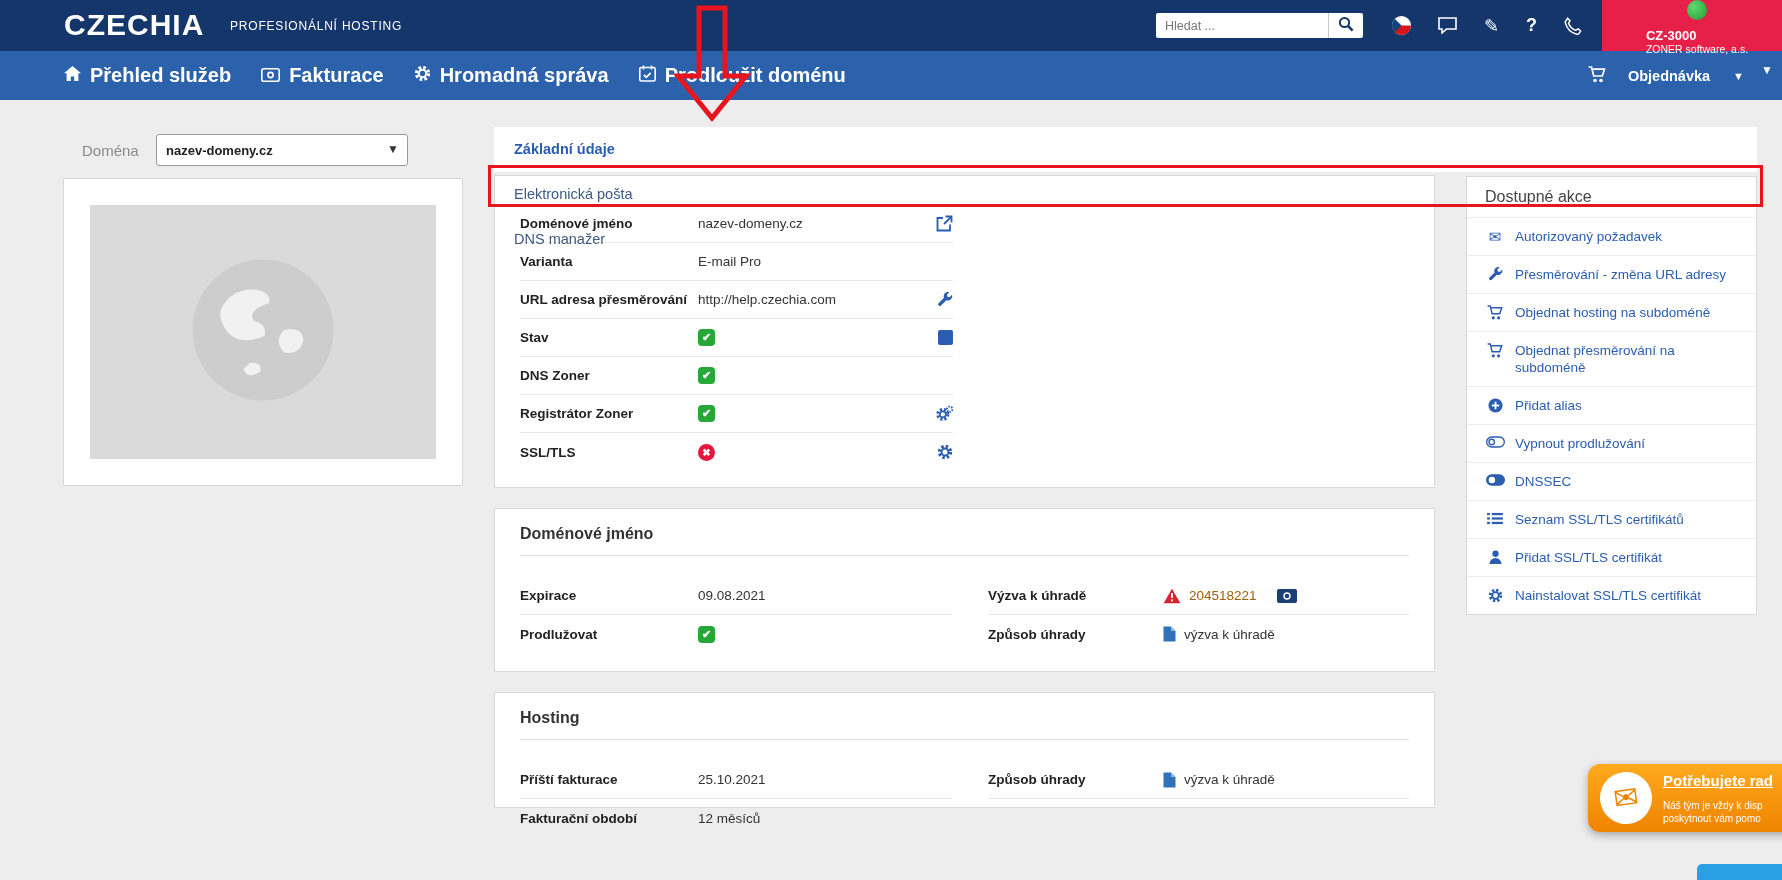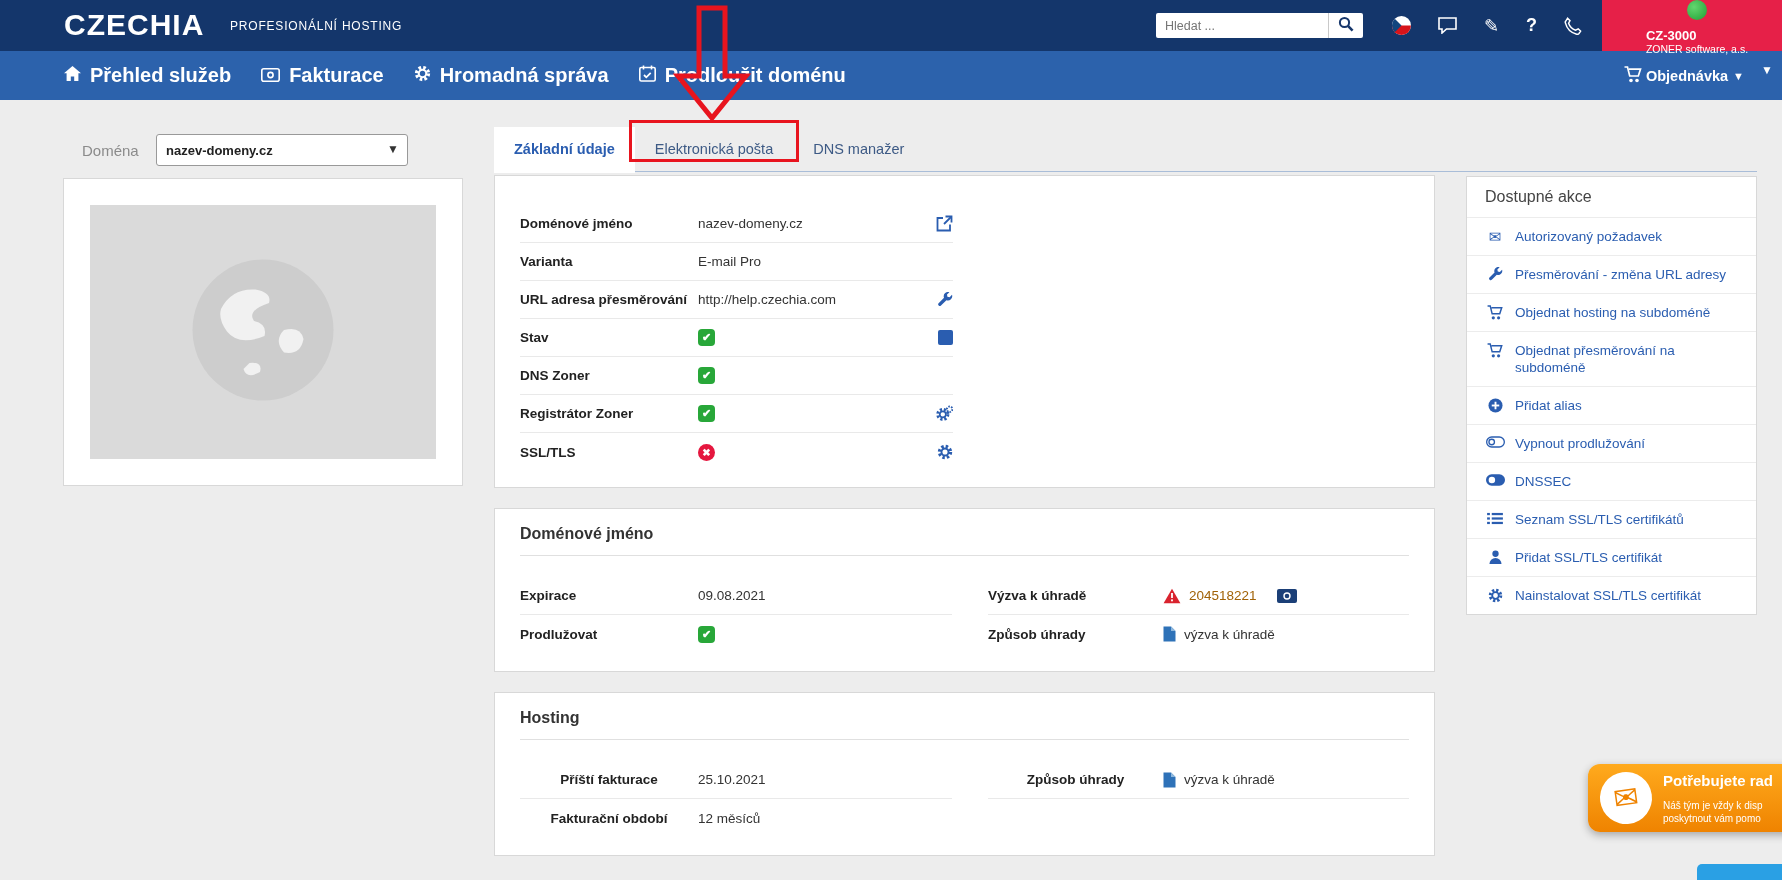--- a/index.html
+++ b/index.html
@@ -21,72 +21,72 @@
   .glyph-icon { font-size:18px; line-height:1; }
   .help-q { font-size:18px; font-weight:700; }
   .account { position:absolute; right:0; top:0; width:180px; height:51px; background:#e62048; display:flex; align-items:center; padding-left:10px; gap:8px; color:#fff; cursor:pointer;flex-direction:column; }
   .acc-dot { width:20px; height:20px; border-radius:50%; background:radial-gradient(circle at 35% 35%, #63d66f, #1e9e33); flex-shrink:0; }
   .acc-line1 { font-size:13px; font-weight:700; line-height:15px; }
   .acc-line2 { font-size:10.5px; line-height:12px; }
   .acc-caret { margin-left:auto; margin-right:9px; font-size:12px; }
   
   .navbar { position:absolute; top:51px; left:0; width:1782px; height:49px; background:#2c62ac; display:flex; align-items:center; padding-left:64px; gap:30px; z-index:9; }
   .nav-item { display:flex; align-items:center; gap:9px; color:#fff; font-size:20px; font-weight:600; cursor:pointer; }
-  .order-btn { position:absolute; right:38px; top:0; height:49px; display:flex; align-items:center; gap:3px; color:#fff; font-size:14.5px; font-weight:600; cursor:pointer; }
+  .order-btn { position:absolute; right:38px; top:0; height:49px; display:flex; align-items:center; gap:21px; color:#fff; font-size:14.5px; font-weight:600; cursor:pointer; }
   .order-caret { font-size:11px; margin-left:2px; }
   
   .domain-label { position:absolute; left:82px; top:142px; font-size:15px; color:#8b8b8b; }
   .domain-select-wrap { position:absolute; left:156px; top:134px; width:252px; height:32px; }
   .domain-select { width:100%; height:100%; border:1px solid #999; border-radius:3px; background:#fff; font-weight:700; font-size:13px; color:#222; padding:0 22px 0 9px; appearance:none; -webkit-appearance:none; font-family:inherit; }
   .select-caret { position:absolute; right:9px; top:8px; font-size:12px; color:#333; pointer-events:none; }
   .preview-card { position:absolute; left:63px; top:178px; width:400px; height:308px; background:#fff; border:1px solid #d8d8d8; padding:26px; }
   .preview-ph { width:100%; height:100%; background:#dadada; display:flex; align-items:center; justify-content:center; }
   
-  .tabs { position:absolute; left:494px; top:127px; width:1263px; height:45px; border-bottom:1px solid #a9bdd8; display:flex; z-index:5; }
+  .tabs { position:absolute; left:494px; top:127px; width:1263px; height:45px; border-bottom:1px solid #a9bdd8; display:flex; z-index:5;flex-direction:column; }
   .tab { padding:0 20px; line-height:45px; font-size:14.5px; color:#3d5a85; cursor:pointer; position:relative; white-space:nowrap; }
   .tab.active { background:#fff; color:#2a5db0; font-weight:700; height:46px; }
   .red-box { position:absolute; left:-6px; right:-6px; top:-7px; height:42px; border:3px solid #e8141e; pointer-events:none; }
   .annot-arrow { position:absolute; left:672px; top:2px; z-index:60; pointer-events:none; }
   
   .card { position:absolute; background:#fff; border:1px solid #d8d8d8; }
   #card-basic { left:494px; top:175px; width:941px; height:313px; }
   .rows-basic { position:absolute; left:25px; top:29px; width:433px; }
   .irow { display:flex; align-items:center; height:38px; border-bottom:1px solid #e9e9e9; }
   .irow:last-child { border-bottom:none; }
   .irow.force-line { border-bottom:1px solid #e9e9e9 !important; }
   .irow .lbl { width:178px; flex-shrink:0; font-weight:700; font-size:13.5px; color:#222; }
   .irow .lbl.w175 { width:175px; }
   .irow .val { font-size:13.5px; color:#333; }
   .irow .act { margin-left:auto; display:flex; align-items:center; cursor:pointer; }
   .status-ok { width:17px; height:17px; background:#28a739; border-radius:4px; color:#fff; font-size:11px; font-weight:700; display:flex; align-items:center; justify-content:center; }
   .status-err { width:17px; height:17px; background:#e5173f; border-radius:50%; color:#fff; font-size:10px; font-weight:700; display:flex; align-items:center; justify-content:center; }
   .blue-square { width:15px; height:15px; background:#2a5db0; border-radius:2px; display:inline-block; }
   .gears { color:#2a5db0; display:flex; align-items:center; }
   #card-domain { left:494px; top:508px; width:941px; height:164px; }
-  #card-hosting { left:494px; top:692px; width:941px; height:164px;text-align:center; }
+  #card-hosting { left:494px; top:692px; width:941px; height:116px; }
   .card-title { position:absolute; left:25px; top:16px; font-size:16px; font-weight:700; color:#333; }
   .card-divider { position:absolute; left:25px; right:25px; top:46px; border-top:1px solid #e0e0e0; }
   .cols { position:absolute; left:25px; top:68px; right:25px; display:flex; }
   .col-l { width:433px; margin-right:36px; }
   .col-r { width:422px; }
   .invoice-link { color:#a16207; font-size:13.5px; text-decoration:none; cursor:pointer; margin-left:8px; }
   .after-icon { margin-left:20px; display:flex; align-items:center; cursor:pointer; }
   .val-with-icon { display:flex; align-items:center; gap:8px; font-size:13.5px; color:#333; }
   
   .sidebar { position:absolute; left:1466px; top:176px; width:291px; background:#fff; border:1px solid #d8d8d8; }
   .sb-title { padding:11px 18px; font-size:16px; color:#444; border-bottom:1px solid #ececec; }
   .sb-item { display:flex; align-items:flex-start; gap:10px; padding:10px 18px; font-size:13.5px; color:#2a5db0; cursor:pointer; border-bottom:1px solid #ececec; line-height:17px; }
   .sb-item:last-child { border-bottom:none; }
   .sb-ic { width:20px; flex-shrink:0; display:flex; justify-content:center; margin-top:1px; }
   .env-glyph { color:#2a5db0; font-size:15px; line-height:1; }
   
   .help-widget { position:absolute; left:1588px; top:764px; width:330px; height:68px; border-radius:12px; background:linear-gradient(180deg,#ffaa1d,#ef8300); box-shadow:0 3px 8px rgba(0,0,0,.3); display:flex; align-items:center; padding:0 12px; gap:11px; color:#fff; cursor:pointer; z-index:20; }
   .help-circle { width:52px; height:52px; border-radius:50%; background:#fff; display:flex; align-items:center; justify-content:center; transform:rotate(-8deg); flex-shrink:0; }
   .help-env { color:#ef8300; font-size:30px; line-height:1; }
-  .help-t1 { font-size:15px; font-weight:700; margin-bottom:10px; }
+  .help-t1 { font-size:15px; font-weight:700; margin-bottom:10px;text-decoration:underline; }
   .help-t2, .help-t3 { font-size:10px; line-height:13px; }
   
   .cut-btn { position:absolute; left:1697px; top:864px; width:120px; height:30px; background:#2aa0e4; border-radius:5px; cursor:pointer; z-index:20; }
 </style>
 </head>
 <body>
 
 <div class="topbar">
   <div class="logo">CZECHIA</div>
   <div class="tagline">PROFESIONÁLNÍ HOSTING</div>

